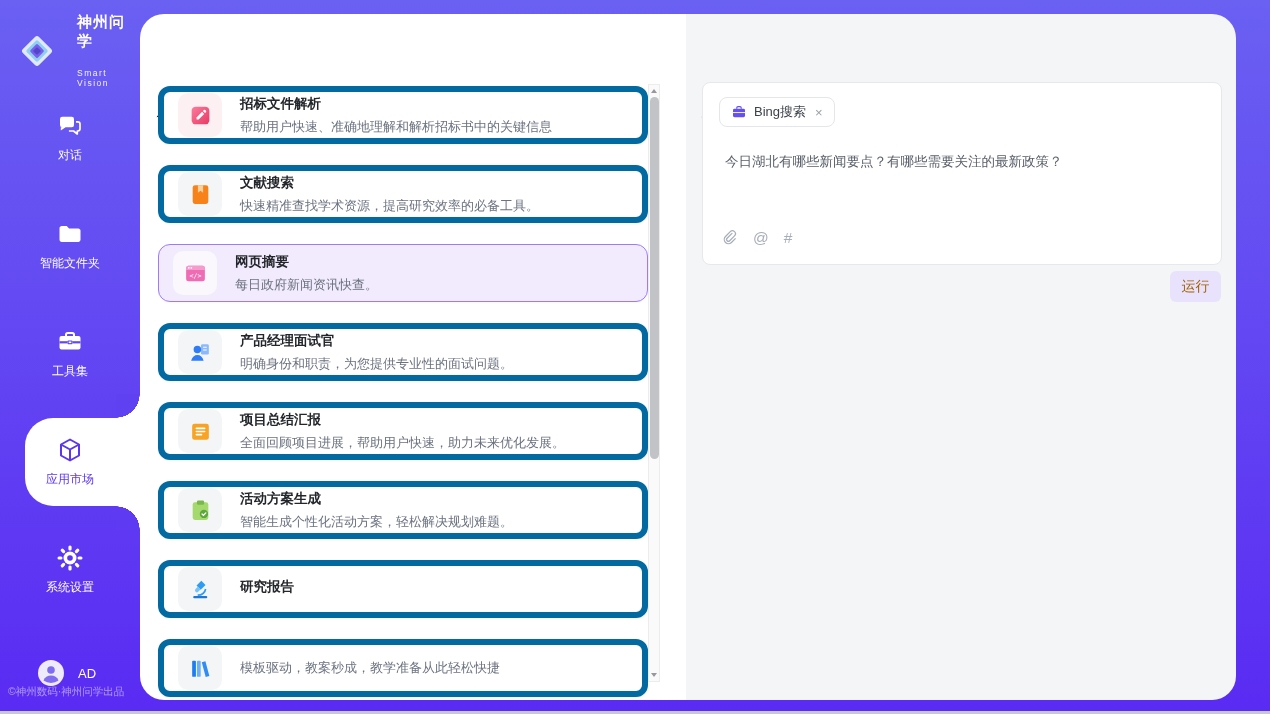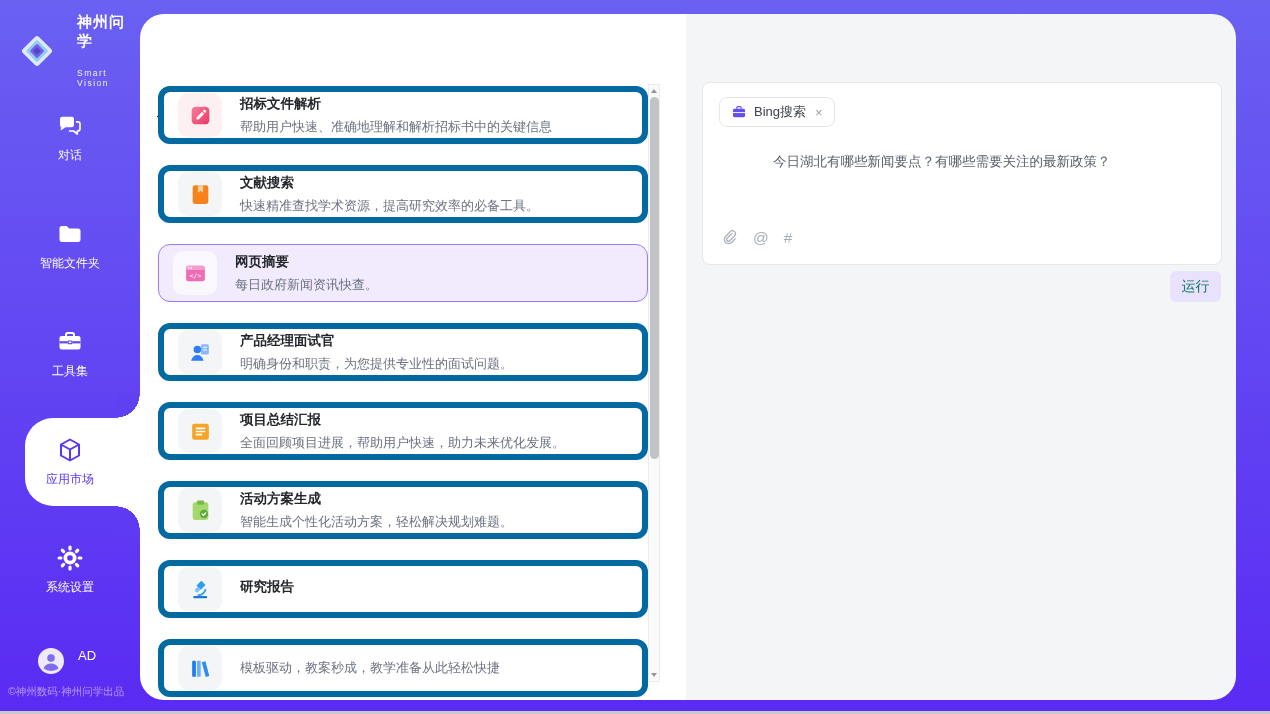--- a/index.html
+++ b/index.html
@@ -21,21 +21,21 @@
   .nav-icon { position:relative; z-index:2; width:28px; height:28px; }
   .nav-icon svg { width:28px; height:28px; display:block; }
   .nav-label { position:relative; z-index:2; font-size:12px; color:#fff; }
   .nav-item .fillet { display:none; }
   .nav-item.selected::before { content:''; position:absolute; left:25px; right:0; top:10px; bottom:10px;
               background:#fff; border-radius:28px 0 0 28px; }
   .nav-item.selected .fillet { display:block; position:absolute; right:0; width:24px; height:24px; z-index:1; }
   .nav-item.selected .f-top    { top:-14px;    background:radial-gradient(circle 24px at 0 0,   #6041f2 98%, #fff 99%); }
   .nav-item.selected .f-bottom { bottom:-14px; background:radial-gradient(circle 24px at 0 100%,#5e3af3 98%, #fff 99%); }
   .nav-item.selected .nav-label { color:#5b36f2; }
-  .user { position:absolute; left:38px; bottom:40px; display:flex; align-items:flex-start; gap:14px; cursor:pointer;margin-top:32px; }
+  .user { position:absolute; left:38px; bottom:28px; display:flex; align-items:center; gap:14px; cursor:pointer;margin-top:32px; }
   .avatar svg { width:26px; height:26px; display:block; }
   .user-name { font-size:13px; color:#fff; }
   .side-foot { position:absolute; left:8px; bottom:15px; font-size:10.5px; color:rgba(255,255,255,.5); white-space:nowrap; }
 
   
   .list-panel { position:absolute; left:140px; top:14px; width:546px; height:686px;
                 background:#fff; border-radius:24px 0 0 24px; overflow:hidden; }
   .panel-title { font-size:16px; font-weight:700; color:#000000; position:absolute; left:17px; top:40px;margin-top:47px; }
   .cards { position:absolute; left:18px; top:72px; width:490px; }
   .app-card { height:58px; background:#fff; border:6px solid #0369a1; border-radius:12px;
@@ -62,27 +62,27 @@
   .detail-panel { position:absolute; left:686px; top:14px; width:550px; height:686px;
                   background:#f4f5f7; border-radius:0 24px 24px 0; }
   .detail-panel .panel-title { left:16px; }
   .input-card { position:absolute; left:16px; top:68px; width:520px; height:183px;
                 background:#fff; border:1px solid #e6e8ec; border-radius:8px; cursor:text; }
   .chip { position:absolute; left:16px; top:14px; height:30px; display:inline-flex; align-items:center;
           gap:7px; padding:0 11px; border:1px solid #e4e6ea; border-radius:8px; background:#fff; cursor:pointer; }
   .chip-ic svg { width:16px; height:16px; display:block; }
   .chip-label { font-size:13px; color:#3d4149; }
   .chip-close { font-size:13px; color:#9aa0a8; margin-left:2px; cursor:pointer; }
-  .query { position:absolute; left:22px; top:69px; right:20px; font-size:13.5px; color:#585e68; line-height:1.5;margin-left:48px; }
+  .query { position:absolute; left:22px; top:69px; right:20px; font-size:13.5px; color:#585e68; line-height:1.5; }
   .tools { position:absolute; left:18px; bottom:18px; display:flex; align-items:center; gap:15px; }
   .tool-ic { color:#a8aeb9; cursor:pointer; }
   .tool-ic svg { width:17px; height:17px; display:block; }
   .tool-ic.txt { font-size:15.5px; line-height:17px; }
   .run-btn { position:absolute; left:484px; top:257px; width:51px; height:31px; border:none;
-             background:#e9e2fd; color:#0f766e; font-size:14px; border-radius:6px; cursor:pointer;
+             background:#e9e2fd; color:#a16207; font-size:14px; border-radius:6px; cursor:pointer;
              font-family:inherit; }
 </style>
 </head>
 <body>
 
 <div class="page">
 
   <aside class="sidebar">
     <div class="logo">
       <span class="logo-ic">

